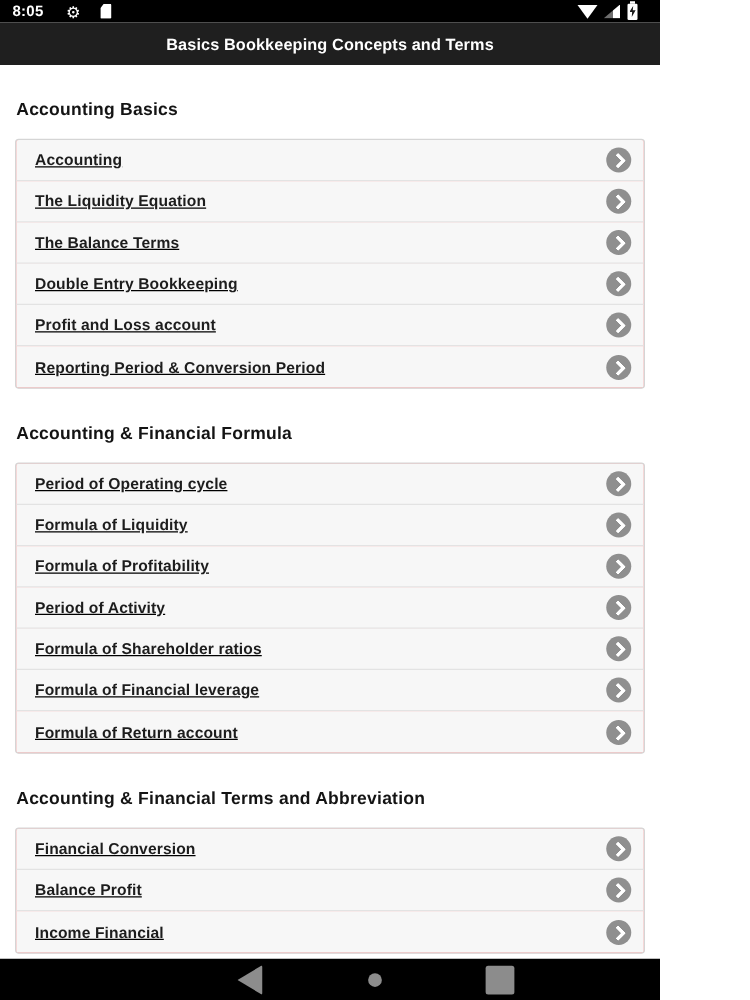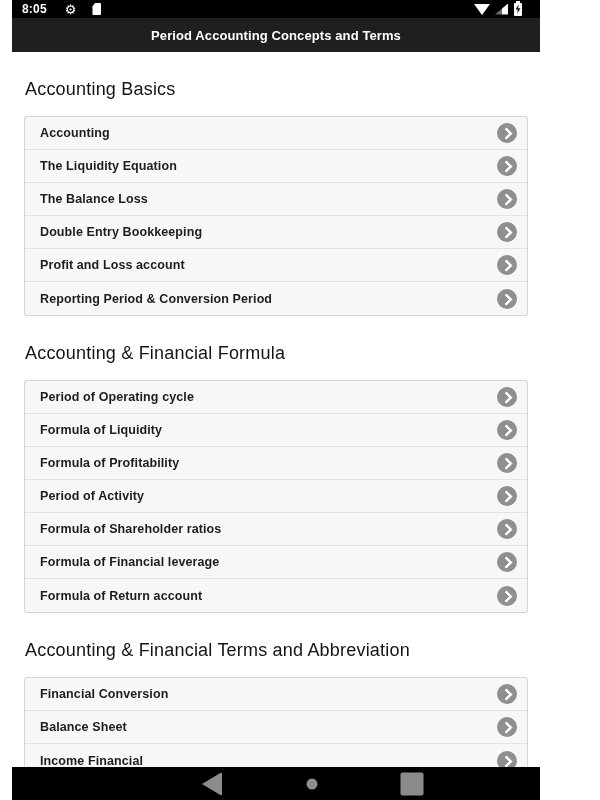--- a/index.html
+++ b/index.html
@@ -1,18 +1,18 @@
 <!DOCTYPE html>
 <html><head>
 <meta charset="utf-8">
 <style>
   * { margin:0; padding:0; box-sizing:border-box; }
   html,body { width:600px; height:800px; }
   body { font-family:"Liberation Sans", sans-serif; background:#fff; }
-  .screen { position:relative; width:528px; height:800px; background:#fff; overflow:hidden;margin-left:12px; }
+  .screen { position:relative; width:528px; height:800px; background:#fff; overflow:hidden; }
 
   
   .status-bar {
     position:absolute; top:0; left:0; right:0; height:18px;
     background:#000; display:flex; align-items:center; color:#fff;
     padding:0 18px 0 10px; z-index:5;
   }
   .sb-time { font-size:12px; font-weight:700; letter-spacing:.2px; }
   .sb-gear { font-size:13px; line-height:1; margin-left:18px; color:#fff; }
   .sb-sd { width:9px; height:12px; background:#fff; margin-left:16px;
@@ -30,22 +30,22 @@
 
   
   .action-bar {
     position:absolute; top:18px; left:0; right:0; height:34px;
     background:#1f1f1f; display:flex; align-items:center; justify-content:center; z-index:5;
   }
   .action-title { color:#fff; font-size:13px; font-weight:700; letter-spacing:.1px; }
 
   
   .content { position:absolute; top:52px; left:0; right:0; bottom:0; padding:0 12px; overflow:hidden; }
-  .section-title { font-size:18px; font-weight:400; color:#141414; margin:27px 0 16px 1px; letter-spacing:.2px; }
-  .card { background:#fca5a5; border:1px solid #d5d5d5; border-radius:3px; overflow:hidden; }
+  .section-title { font-size:14px; font-weight:700; color:#141414; margin:27px 0 16px 1px; letter-spacing:.2px; }
+  .card { background:#fca5a5; border:1px solid #d5d5d5; border-radius:3px; overflow:hidden;text-decoration:underline; }
   .row { height:33px; display:flex; align-items:center; padding:0 10px 0 15px;
          border-bottom:1px solid #e3e3e3; cursor:pointer; background:#f7f7f7; }
   .row:last-child { border-bottom:none; }
   .row-label { flex:1; font-size:12.5px; font-weight:700; color:#1d1d1d; letter-spacing:.1px; }
   .chev { position:relative; width:20px; height:20px; border-radius:50%; background:#8f8f8f; flex:0 0 auto; }
   .chev::after { content:""; position:absolute; left:5px; top:6px; width:6px; height:6px;
                  border-top:3px solid #fff; border-right:3px solid #fff; transform:rotate(45deg); border-radius:1px; }
 
   
   .nav-bar { position:absolute; left:0; right:0; bottom:0; height:33px; background:#000; z-index:6; }
@@ -67,39 +67,39 @@
     <span class="sb-sd"></span>
     <span class="sb-spacer"></span>
     <span class="sb-wifi"></span>
     <span class="sb-signal"></span>
     <span class="sb-batt">
         <span class="bolt"></span>
       </span>
   </div>
 
   <div class="action-bar">
-    <span class="action-title">Period Accounting Concepts and Terms</span>
+    <span class="action-title">Basics Bookkeeping Concepts and Terms</span>
   </div>
 
   <div class="content">
   <section>
     <h2 class="section-title">Accounting Basics</h2>
     <div class="card">
   <div class="row">
     <span class="row-label">Accounting</span>
     <span class="chev"></span>
   </div>
 
   <div class="row">
     <span class="row-label">The Liquidity Equation</span>
     <span class="chev"></span>
   </div>
 
   <div class="row">
-    <span class="row-label">The Balance Loss</span>
+    <span class="row-label">The Balance Terms</span>
     <span class="chev"></span>
   </div>
 
   <div class="row">
     <span class="row-label">Double Entry Bookkeeping</span>
     <span class="chev"></span>
   </div>
 
   <div class="row">
     <span class="row-label">Profit and Loss account</span>
@@ -155,21 +155,21 @@
 
   <section>
     <h2 class="section-title">Accounting &amp; Financial Terms and Abbreviation</h2>
     <div class="card">
   <div class="row">
     <span class="row-label">Financial Conversion</span>
     <span class="chev"></span>
   </div>
 
   <div class="row">
-    <span class="row-label">Balance Sheet</span>
+    <span class="row-label">Balance Profit</span>
     <span class="chev"></span>
   </div>
 
   <div class="row">
     <span class="row-label">Income Financial</span>
     <span class="chev"></span>
   </div>
 </div>
   </section>
 </div>

